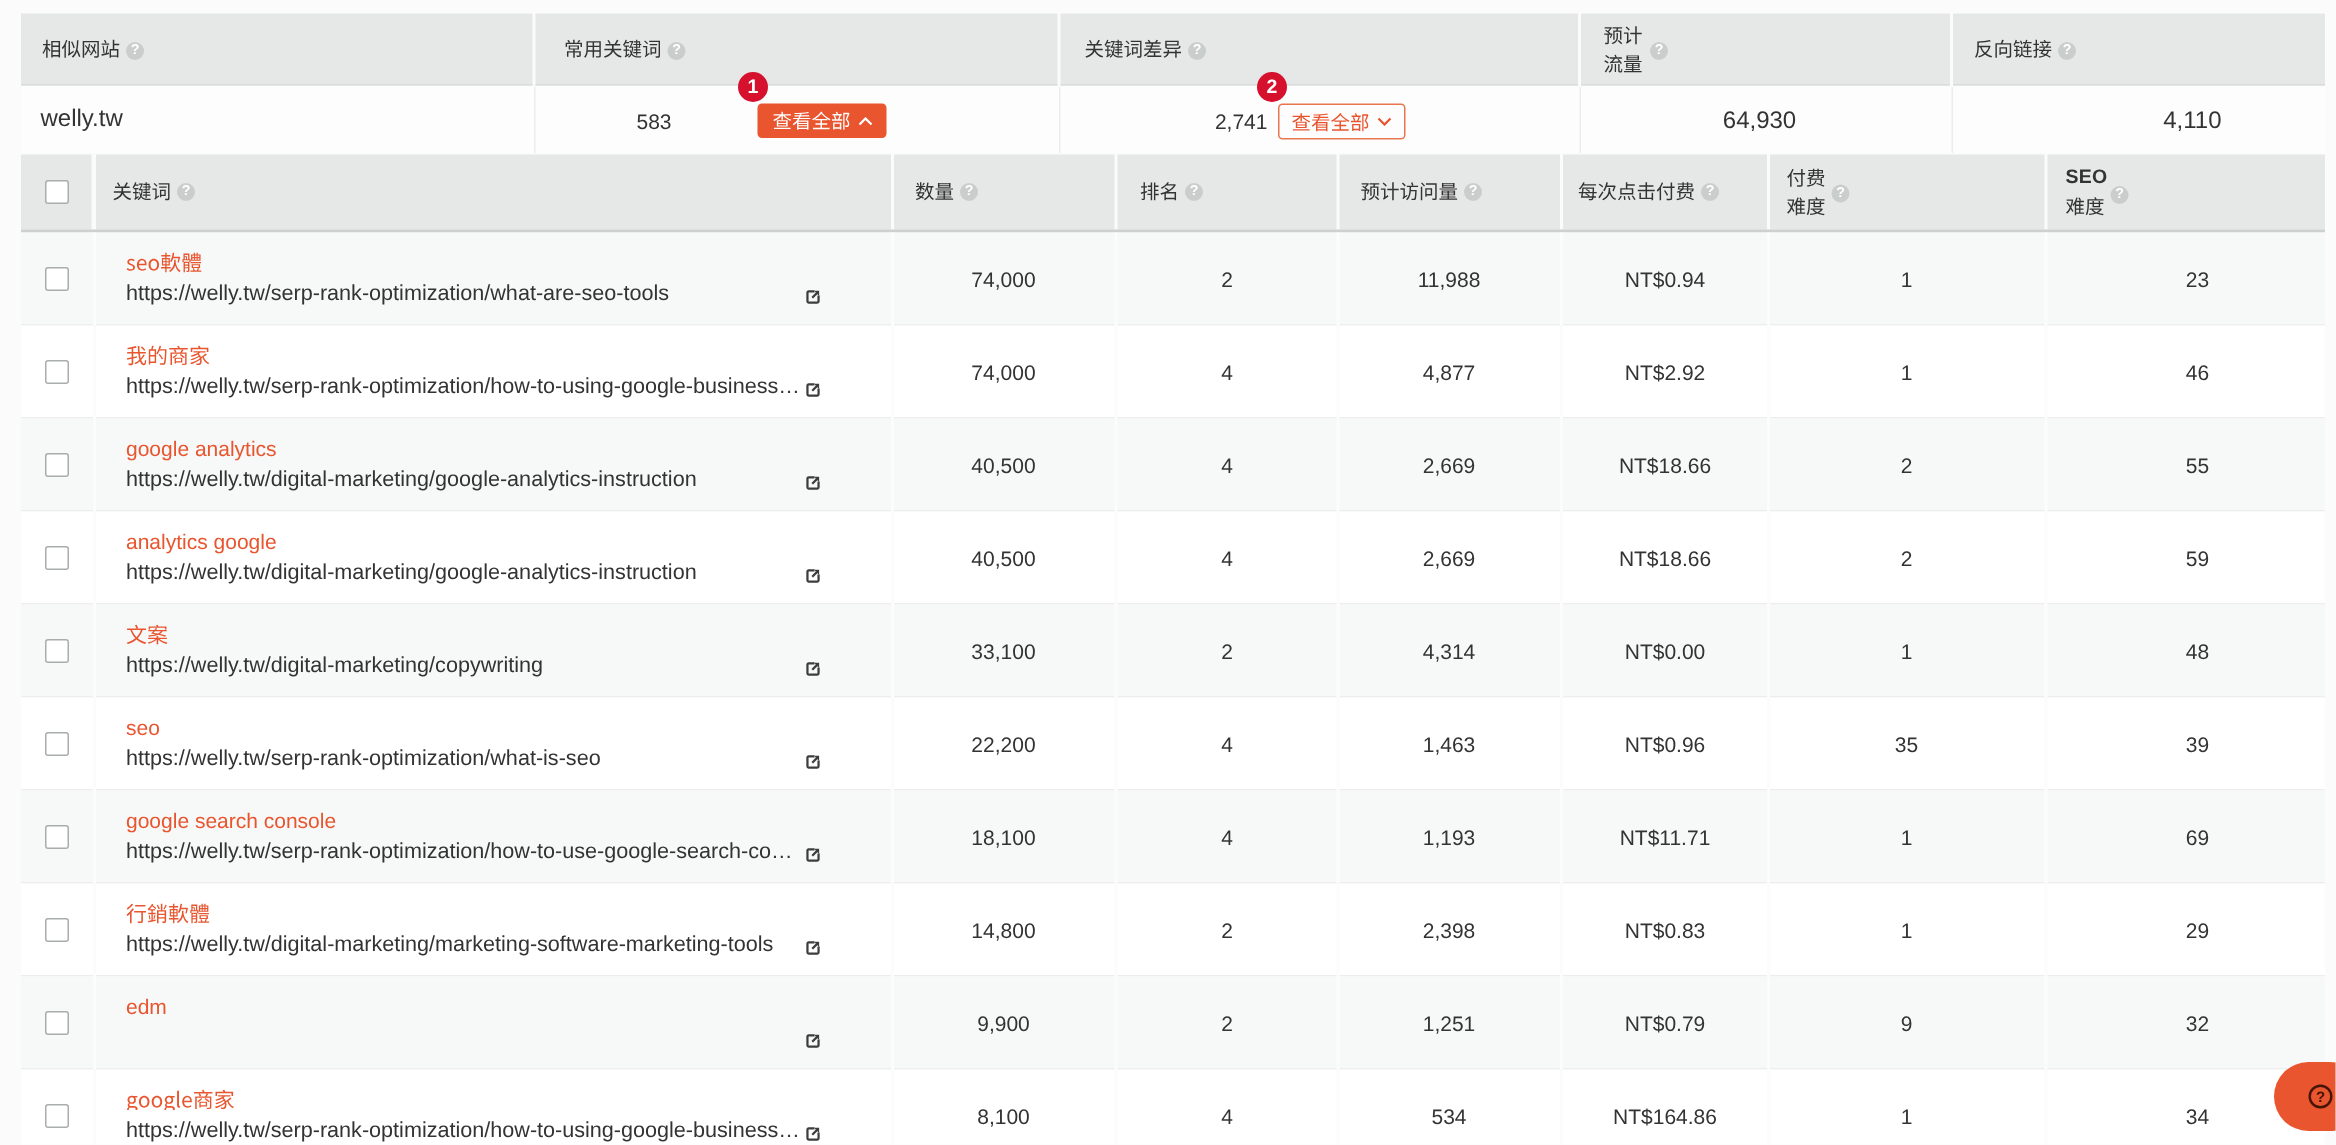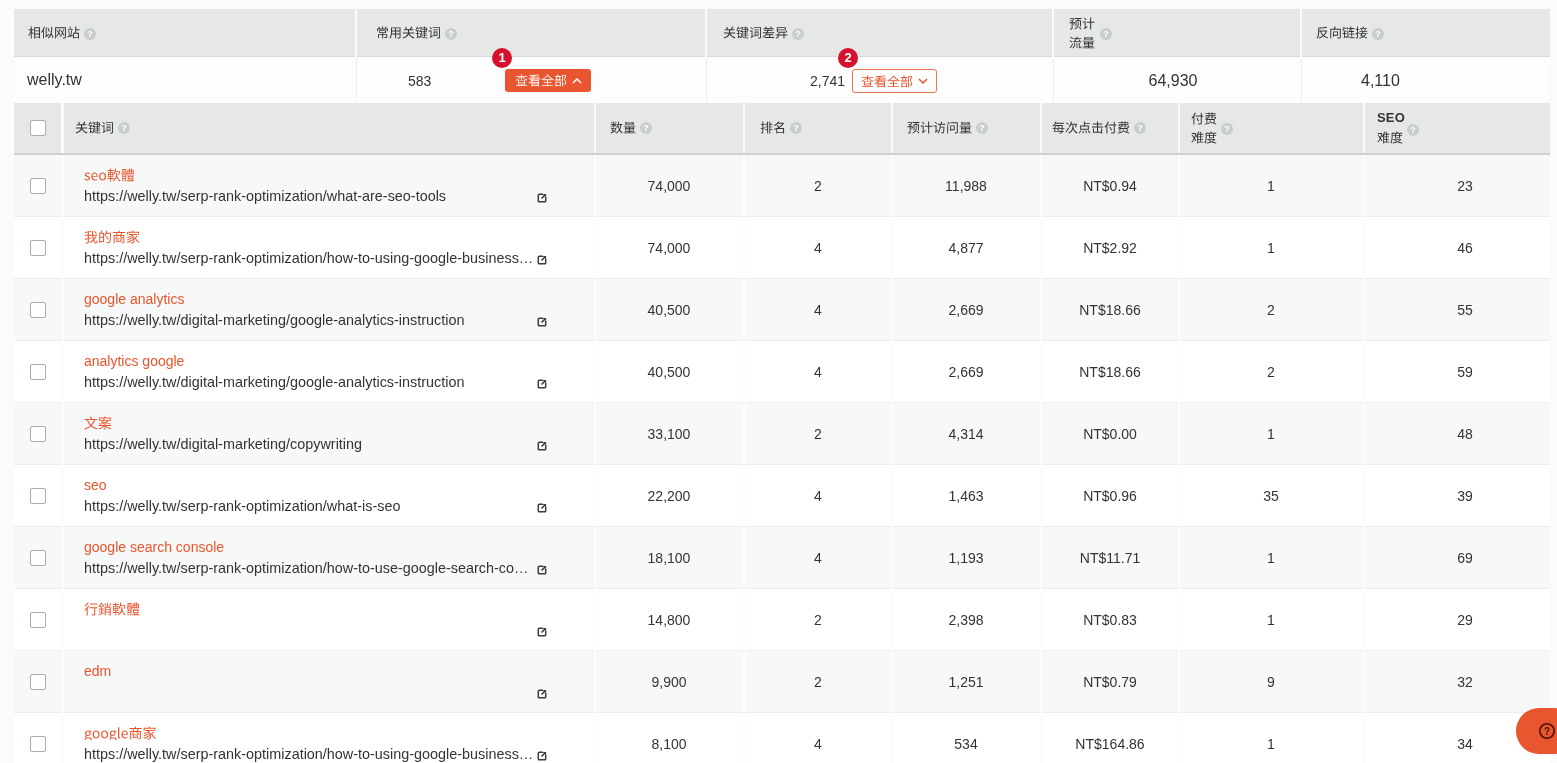--- a/index.html
+++ b/index.html
@@ -53,42 +53,42 @@
       <path fill="#333" d="M804 -831C660 -790 394 -765 169 -754V-488C169 -332 160 -115 55 39C74 47 106 69 120 83C224 -70 244 -297 246 -462H313C359 -330 424 -221 511 -134C423 -68 321 -21 214 7C229 24 248 54 257 75C371 41 478 -10 570 -82C657 -13 763 38 890 71C900 50 921 20 937 5C815 -22 712 -68 628 -131C729 -227 808 -353 852 -517L801 -539L786 -535H246V-690C463 -700 705 -726 866 -771ZM754 -462C713 -349 649 -255 568 -182C489 -257 429 -351 389 -462Z M1438 -842C1424 -791 1399 -721 1374 -667H1099V80H1173V-594H1832V-20C1832 -2 1826 4 1806 4C1785 5 1716 6 1644 2C1655 24 1666 59 1670 80C1762 80 1824 79 1860 67C1895 54 1907 30 1907 -20V-667H1457C1482 -715 1509 -773 1531 -827ZM1373 -394H1626V-198H1373ZM1304 -461V-58H1373V-130H1696V-461Z M2351 -780C2381 -725 2415 -650 2429 -602L2494 -626C2479 -674 2444 -746 2412 -801ZM2138 -838C2115 -744 2076 -651 2027 -589C2040 -573 2060 -538 2065 -522C2095 -560 2122 -607 2145 -659H2337V-726H2172C2184 -757 2194 -789 2202 -821ZM2048 -332V-266H2161V-80C2161 -32 2129 2 2111 16C2124 28 2144 53 2151 68C2165 50 2189 31 2340 -73C2333 -87 2323 -113 2318 -131L2230 -73V-266H2341V-332H2230V-473H2319V-539H2082V-473H2161V-332ZM2520 -291V-225H2714V-53H2781V-225H2950V-291H2781V-424H2928L2929 -488H2781V-608H2714V-488H2609C2634 -538 2659 -595 2682 -656H2955V-721H2705C2717 -757 2728 -793 2738 -828L2666 -843C2658 -802 2647 -760 2635 -721H2511V-656H2613C2595 -602 2577 -559 2569 -541C2552 -505 2538 -479 2522 -475C2530 -457 2541 -424 2544 -410C2553 -418 2584 -424 2622 -424H2714V-291ZM2488 -484H2323V-415H2419V-93C2382 -76 2341 -40 2301 2L2350 71C2389 16 2432 -37 2460 -37C2480 -37 2507 -11 2541 12C2594 46 2655 59 2739 59C2799 59 2901 56 2954 53C2955 32 2964 -4 2972 -24C2906 -16 2803 -12 2740 -12C2662 -12 2603 -21 2554 -53C2526 -71 2506 -87 2488 -96Z M3456 -635C3485 -595 3515 -539 3528 -504L3588 -532C3575 -566 3543 -619 3513 -659ZM3160 -839V-638H3041V-568H3160V-347C3110 -332 3064 -318 3028 -309L3047 -235L3160 -272V-9C3160 4 3155 8 3143 8C3132 8 3096 8 3057 7C3066 27 3076 59 3078 77C3136 78 3173 75 3196 63C3220 51 3230 31 3230 -10V-295L3329 -327L3319 -397L3230 -369V-568H3330V-638H3230V-839ZM3568 -821C3584 -795 3601 -764 3614 -735H3383V-669H3926V-735H3693C3678 -766 3657 -803 3637 -832ZM3769 -658C3751 -611 3714 -545 3684 -501H3348V-436H3952V-501H3758C3785 -540 3814 -591 3840 -637ZM3765 -261C3745 -198 3715 -148 3671 -108C3615 -131 3558 -151 3504 -168C3523 -196 3544 -228 3564 -261ZM3400 -136C3465 -116 3537 -91 3606 -62C3536 -23 3442 1 3320 14C3333 29 3345 57 3352 78C3496 57 3604 24 3682 -29C3764 8 3837 47 3886 82L3935 25C3886 -9 3817 -44 3741 -78C3788 -126 3820 -186 3840 -261H3963V-326H3601C3618 -357 3633 -388 3646 -418L3576 -431C3562 -398 3544 -362 3524 -326H3335V-261H3486C3457 -215 3427 -171 3400 -136Z"></path>
     </svg>
   </div>
 <div class="q" style="left:1372px;top:28px">?</div>
 <div class="abs" style="left:14px;top:58px;width:1536px;height:44px;background:#fdfdfd"></div>
 <div class="abs" style="left:356px;top:58px;width:1px;height:44px;background:#ededed"></div>
 <div class="abs" style="left:706px;top:58px;width:1px;height:44px;background:#ededed"></div>
 <div class="abs" style="left:1053px;top:58px;width:1px;height:44px;background:#ededed"></div>
 <div class="abs" style="left:1301px;top:58px;width:1px;height:44px;background:#ededed"></div>
 <div class="abs" style="left:27px;top:72px;font-size:16px;line-height:16px">welly.tw</div>
-<div class="abs" style="left:408px;top:74px;width:76px;text-align:left;font-size:14px;line-height:14px">583</div>
+<div class="abs" style="left:398px;top:74px;width:76px;text-align:center;font-size:14px;line-height:14px">583</div>
 <div class="abs" style="left:505px;top:69px;width:86px;height:23px;background:#e8552e;border-radius:3px;display:flex;align-items:center;justify-content:center">
     <svg style="display:block;" width="52.0" height="13" viewBox="0 -880 4000 1000">
       <path fill="#ffffff" d="M295 -218H700V-134H295ZM295 -352H700V-270H295ZM221 -406V-80H778V-406ZM74 -20V48H930V-20ZM460 -840V-713H57V-647H379C293 -552 159 -466 36 -424C52 -410 74 -382 85 -364C221 -418 369 -523 460 -642V-437H534V-643C626 -527 776 -423 914 -372C925 -391 947 -420 964 -434C838 -473 702 -556 615 -647H944V-713H534V-840Z M1332 -214H1768V-144H1332ZM1332 -267V-335H1768V-267ZM1332 -92H1768V-18H1332ZM1826 -832C1666 -800 1362 -785 1118 -783C1125 -767 1132 -742 1133 -725C1220 -725 1314 -727 1408 -731C1401 -708 1394 -685 1386 -662H1132V-602H1364C1354 -577 1343 -552 1330 -527H1059V-465H1296C1233 -359 1147 -267 1033 -202C1049 -187 1071 -160 1081 -143C1150 -184 1209 -234 1260 -291V82H1332V42H1768V82H1843V-395H1340C1355 -418 1369 -441 1382 -465H1941V-527H1413C1425 -552 1436 -577 1446 -602H1883V-662H1468L1491 -735C1635 -744 1773 -758 1874 -778Z M2493 -851C2392 -692 2209 -545 2026 -462C2045 -446 2067 -421 2078 -401C2118 -421 2158 -444 2197 -469V-404H2461V-248H2203V-181H2461V-16H2076V52H2929V-16H2539V-181H2809V-248H2539V-404H2809V-470C2847 -444 2885 -420 2925 -397C2936 -419 2958 -445 2977 -460C2814 -546 2666 -650 2542 -794L2559 -820ZM2200 -471C2313 -544 2418 -637 2500 -739C2595 -630 2696 -546 2807 -471Z M3141 -628C3168 -574 3195 -502 3204 -455L3272 -475C3263 -521 3236 -591 3206 -645ZM3627 -787V78H3694V-718H3855C3828 -639 3789 -533 3751 -448C3841 -358 3866 -284 3866 -222C3867 -187 3860 -155 3840 -143C3829 -136 3814 -133 3799 -132C3779 -132 3751 -132 3722 -135C3734 -114 3741 -83 3742 -64C3771 -62 3803 -62 3828 -65C3852 -68 3874 -74 3890 -85C3923 -108 3936 -156 3936 -215C3936 -284 3914 -363 3824 -457C3867 -550 3913 -664 3948 -757L3897 -790L3885 -787ZM3247 -826C3262 -794 3278 -755 3289 -722H3080V-654H3552V-722H3366C3355 -756 3334 -806 3314 -844ZM3433 -648C3417 -591 3387 -508 3360 -452H3051V-383H3575V-452H3433C3458 -504 3485 -572 3508 -631ZM3109 -291V73H3180V26H3454V66H3529V-291ZM3180 -42V-223H3454V-42Z"></path>
     </svg>
     <svg style="margin-left:5px" width="10" height="6" viewBox="0 0 10 6">
       <path d="M1 5L5 1L9 5" stroke="#fff" stroke-width="1.5" fill="none"></path>
     </svg>
   </div>
 <div class="abs" style="left:492px;top:48px;width:20px;height:20px;border-radius:50%;background:#d5112e;color:#fff;font-size:13px;font-weight:bold;text-align:center;line-height:20px">1</div>
 <div class="abs" style="left:760px;top:74px;width:85px;text-align:right;font-size:14px;line-height:14px">2,741</div>
 <div class="abs" style="left:852px;top:69px;width:85px;height:24px;border:1px solid #e8764f;border-radius:3px;display:flex;align-items:center;justify-content:center">
     <svg style="display:block;" width="52.0" height="13" viewBox="0 -880 4000 1000">
       <path fill="#e8552e" d="M295 -218H700V-134H295ZM295 -352H700V-270H295ZM221 -406V-80H778V-406ZM74 -20V48H930V-20ZM460 -840V-713H57V-647H379C293 -552 159 -466 36 -424C52 -410 74 -382 85 -364C221 -418 369 -523 460 -642V-437H534V-643C626 -527 776 -423 914 -372C925 -391 947 -420 964 -434C838 -473 702 -556 615 -647H944V-713H534V-840Z M1332 -214H1768V-144H1332ZM1332 -267V-335H1768V-267ZM1332 -92H1768V-18H1332ZM1826 -832C1666 -800 1362 -785 1118 -783C1125 -767 1132 -742 1133 -725C1220 -725 1314 -727 1408 -731C1401 -708 1394 -685 1386 -662H1132V-602H1364C1354 -577 1343 -552 1330 -527H1059V-465H1296C1233 -359 1147 -267 1033 -202C1049 -187 1071 -160 1081 -143C1150 -184 1209 -234 1260 -291V82H1332V42H1768V82H1843V-395H1340C1355 -418 1369 -441 1382 -465H1941V-527H1413C1425 -552 1436 -577 1446 -602H1883V-662H1468L1491 -735C1635 -744 1773 -758 1874 -778Z M2493 -851C2392 -692 2209 -545 2026 -462C2045 -446 2067 -421 2078 -401C2118 -421 2158 -444 2197 -469V-404H2461V-248H2203V-181H2461V-16H2076V52H2929V-16H2539V-181H2809V-248H2539V-404H2809V-470C2847 -444 2885 -420 2925 -397C2936 -419 2958 -445 2977 -460C2814 -546 2666 -650 2542 -794L2559 -820ZM2200 -471C2313 -544 2418 -637 2500 -739C2595 -630 2696 -546 2807 -471Z M3141 -628C3168 -574 3195 -502 3204 -455L3272 -475C3263 -521 3236 -591 3206 -645ZM3627 -787V78H3694V-718H3855C3828 -639 3789 -533 3751 -448C3841 -358 3866 -284 3866 -222C3867 -187 3860 -155 3840 -143C3829 -136 3814 -133 3799 -132C3779 -132 3751 -132 3722 -135C3734 -114 3741 -83 3742 -64C3771 -62 3803 -62 3828 -65C3852 -68 3874 -74 3890 -85C3923 -108 3936 -156 3936 -215C3936 -284 3914 -363 3824 -457C3867 -550 3913 -664 3948 -757L3897 -790L3885 -787ZM3247 -826C3262 -794 3278 -755 3289 -722H3080V-654H3552V-722H3366C3355 -756 3334 -806 3314 -844ZM3433 -648C3417 -591 3387 -508 3360 -452H3051V-383H3575V-452H3433C3458 -504 3485 -572 3508 -631ZM3109 -291V73H3180V26H3454V66H3529V-291ZM3180 -42V-223H3454V-42Z"></path>
     </svg>
     <svg style="margin-left:5px" width="10" height="6" viewBox="0 0 10 6">
       <path d="M1 1L5 5L9 1" stroke="#e8552e" stroke-width="1.5" fill="none"></path>
     </svg>
   </div>
 <div class="abs" style="left:838px;top:48px;width:20px;height:20px;border-radius:50%;background:#d5112e;color:#fff;font-size:13px;font-weight:bold;text-align:center;line-height:20px">2</div>
 <div class="abs" style="left:1113px;top:73px;width:120px;text-align:center;font-size:16px;line-height:16px">64,930</div>
-<div class="abs" style="left:1361px;top:73px;width:120px;text-align:left;font-size:16px;line-height:16px">4,110</div>
+<div class="abs" style="left:1361px;top:73px;width:120px;text-align:right;font-size:16px;line-height:16px">4,110</div>
 <div class="thc" style="left:14px;width:47px"></div>
 <div class="thc" style="left:64px;width:530px"></div>
 <div class="thc" style="left:596px;width:147px"></div>
 <div class="thc" style="left:745px;width:146px"></div>
 <div class="thc" style="left:893px;width:147px"></div>
 <div class="thc" style="left:1042px;width:136px"></div>
 <div class="thc" style="left:1180px;width:183px"></div>
 <div class="thc" style="left:1365px;width:185px"></div>
 <div class="abs" style="left:14px;top:153px;width:1536px;height:2px;background:#cdd0cf"></div>
 <div class="cb" style="left:30px;top:120px"></div>
@@ -264,20 +264,21 @@
 <div class="num" style="left:1192px;top:23px">1</div>
 <div class="num" style="left:1386px;top:23px">69</div>
 </div>
 <div class="row" style="top:589px;background:#ffffff">
 <div class="cb" style="left:16px;top:23px"></div>
 <div style="position:absolute;left:70px;top:13px">
       <svg style="display:block;" width="56.0" height="14" viewBox="0 -880 4000 1000">
         <path fill="#e8552e" d="M435 -780V-708H927V-780ZM267 -841C216 -768 119 -679 35 -622C48 -608 69 -579 79 -562C169 -626 272 -724 339 -811ZM391 -504V-432H728V-17C728 -1 721 4 702 5C684 6 616 6 545 3C556 25 567 56 570 77C668 77 725 77 759 66C792 53 804 30 804 -16V-432H955V-504ZM307 -626C238 -512 128 -396 25 -322C40 -307 67 -274 78 -259C115 -289 154 -325 192 -364V83H266V-446C308 -496 346 -548 378 -600Z M1460 -772C1494 -710 1533 -626 1552 -577L1612 -607C1593 -654 1552 -734 1517 -795ZM1882 -794C1858 -734 1814 -651 1780 -599L1834 -575C1868 -625 1911 -701 1943 -767ZM1079 -279C1097 -220 1113 -143 1116 -92L1168 -108C1163 -157 1147 -234 1128 -292ZM1345 -304C1336 -250 1316 -170 1300 -120L1345 -104C1363 -151 1383 -225 1401 -286ZM1550 -308H1838V-201H1550ZM1550 -368V-472H1838V-368ZM1660 -840V-538H1477V80H1550V-137H1838V-12C1838 1 1833 5 1820 5C1807 5 1762 6 1716 4C1726 23 1738 53 1742 72C1808 72 1849 72 1875 60C1902 48 1911 27 1911 -11V-538H1733V-840ZM1239 -846C1192 -748 1112 -655 1034 -596C1044 -578 1061 -537 1066 -521C1082 -534 1099 -549 1115 -566V-521H1211V-411H1061V-346H1211V-54L1049 -22L1066 46C1162 24 1294 -7 1420 -37L1416 -97L1274 -67V-346H1415V-411H1274V-521H1382V-585H1134C1172 -626 1209 -673 1242 -723C1303 -679 1367 -625 1407 -584L1441 -644C1401 -684 1338 -735 1274 -778L1296 -820Z M2596 -841C2576 -684 2538 -535 2470 -440C2488 -430 2521 -409 2534 -398C2568 -450 2596 -515 2618 -588H2868C2855 -517 2839 -442 2825 -392L2885 -375C2908 -442 2932 -552 2951 -645L2901 -659L2889 -656H2636C2650 -711 2661 -770 2669 -830ZM2974 17C2845 -50 2771 -211 2737 -393C2739 -419 2739 -445 2739 -468V-516H2665V-470C2665 -333 2649 -129 2419 25C2438 37 2464 61 2476 78C2612 -15 2678 -127 2710 -234C2753 -94 2820 19 2922 79C2934 59 2957 31 2974 17ZM2082 -590V-242H2240V-160H2042V-93H2240V79H2304V-93H2502V-160H2304V-242H2459V-590H2305V-665H2484V-733H2305V-841H2240V-733H2053V-665H2240V-590ZM2139 -390H2244V-299H2139ZM2300 -390H2400V-299H2300ZM2139 -534H2244V-444H2139ZM2300 -534H2400V-444H2300Z M3564 -250H3830V-166H3564ZM3498 -301V-115H3900V-301ZM3059 -537V-400H3113V84H3177V-101H3326V-4C3326 6 3323 10 3314 10C3305 10 3274 10 3242 9C3250 27 3260 55 3263 74C3311 74 3342 74 3364 63C3385 52 3392 32 3392 -4V-406H3449V-349H3948V-406H3452V-537H3393V-805H3109V-537ZM3547 -93C3559 -64 3573 -28 3582 2H3438V60H3957V2H3807C3823 -27 3841 -61 3857 -93L3789 -113C3779 -81 3762 -33 3746 2H3648C3639 -30 3621 -75 3605 -110ZM3470 -763V-459H3923V-763H3791V-840H3729V-763H3656V-840H3595V-763ZM3529 -586H3606V-513H3529ZM3656 -586H3732V-513H3656ZM3783 -586H3862V-513H3783ZM3529 -709H3606V-637H3529ZM3656 -709H3732V-637H3656ZM3783 -709H3862V-637H3783ZM3177 -230H3326V-155H3177ZM3177 -284V-355H3326V-284ZM3358 -416H3120V-482H3388V-416ZM3169 -537V-629H3232V-537ZM3330 -537H3277V-681H3169V-743H3330Z"></path>
       </svg>
     </div>
+<div class="url">https://welly.tw/digital-marketing/marketing-software-marketing-tools</div>
 <svg style="position:absolute;left:522.5px;top:37.5px" width="10" height="10" viewBox="0 0 10 10">
       <path d="M6 1.3H2.1C1.6 1.3 1.3 1.6 1.3 2.1V7.9C1.3 8.4 1.6 8.7 2.1 8.7H7.9C8.4 8.7 8.7 8.4 8.7 7.9V4" stroke="#3d3d3d" stroke-width="1.5" fill="none"></path>
       <path d="M5.7 0.9H9.1V4.3Z" fill="#3d3d3d"></path>
       <path d="M4.5 5.5L8.4 1.6" stroke="#3d3d3d" stroke-width="1.5" fill="none"></path>
     </svg>
 <div class="num" style="left:590px;top:23px">14,800</div>
 <div class="num" style="left:739px;top:23px">2</div>
 <div class="num" style="left:887px;top:23px">2,398</div>
 <div class="num" style="left:1031px;top:23px">NT$0.83</div>
 <div class="num" style="left:1192px;top:23px">1</div>

